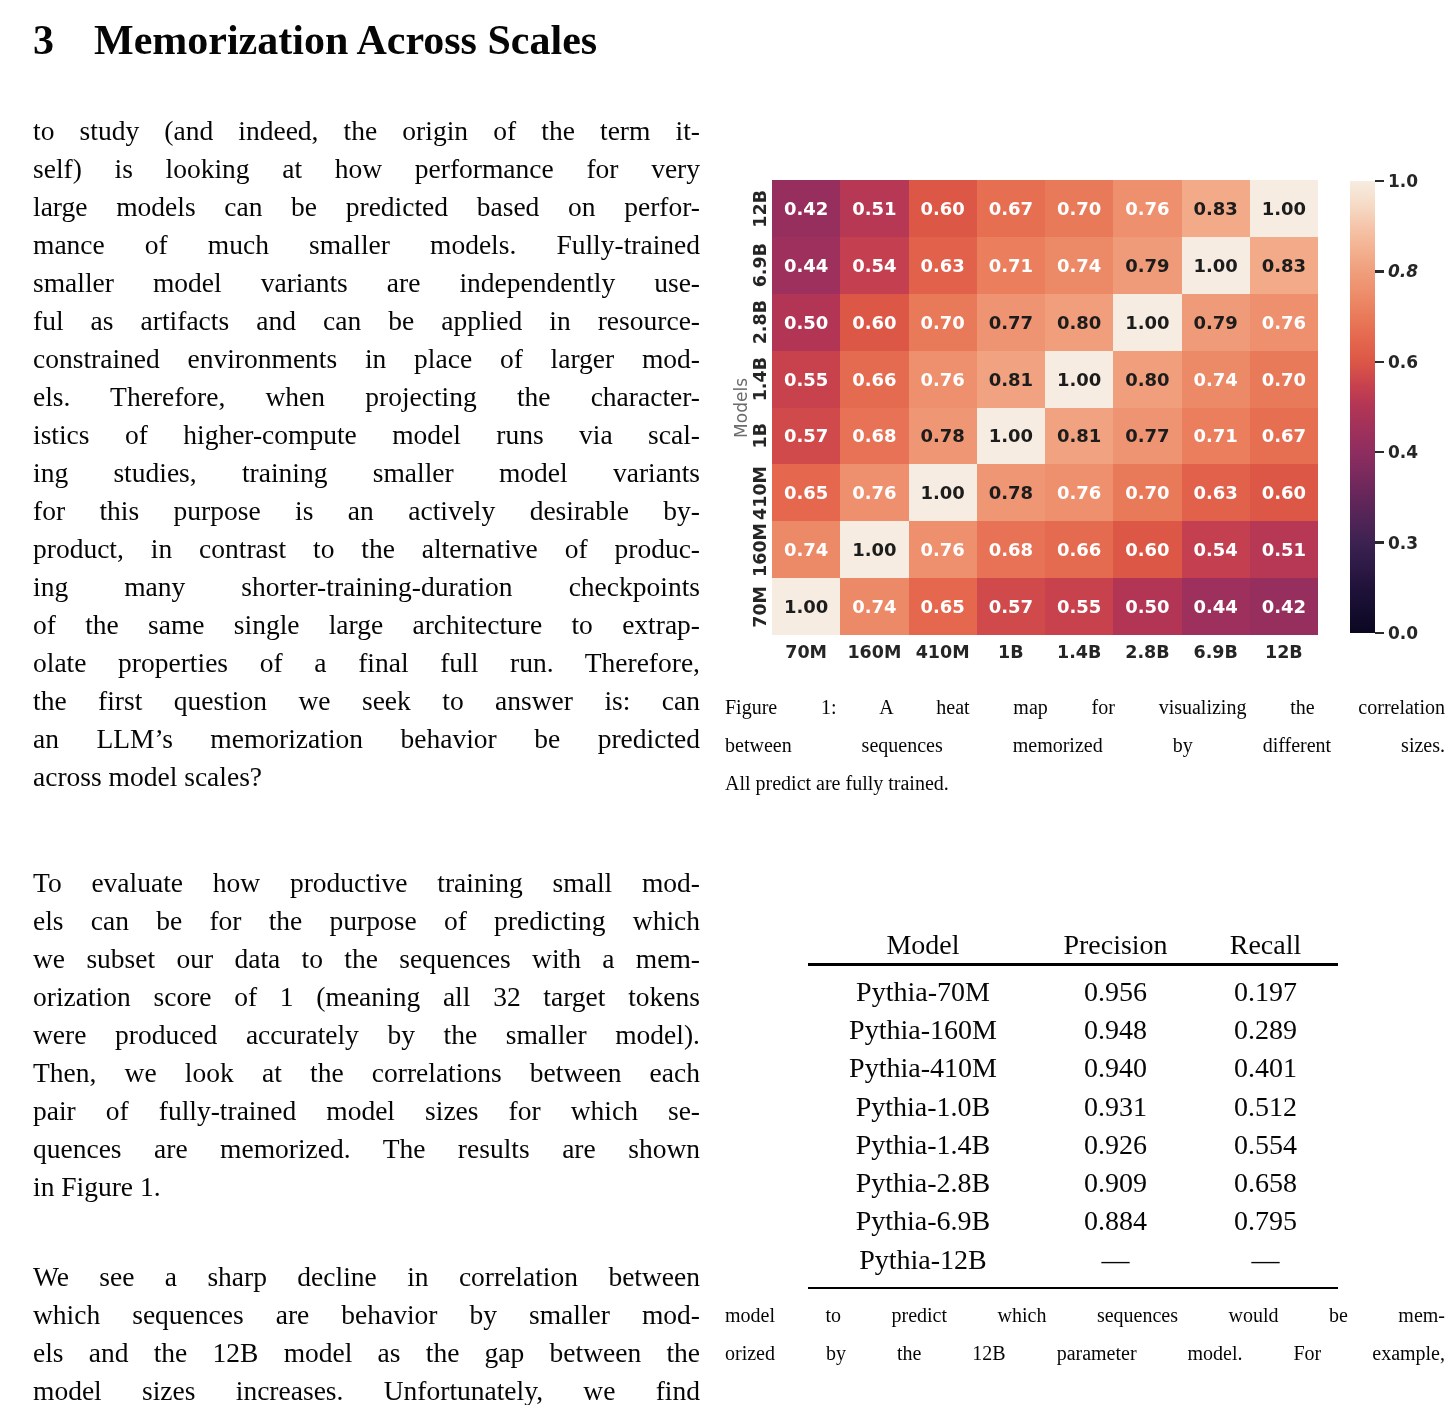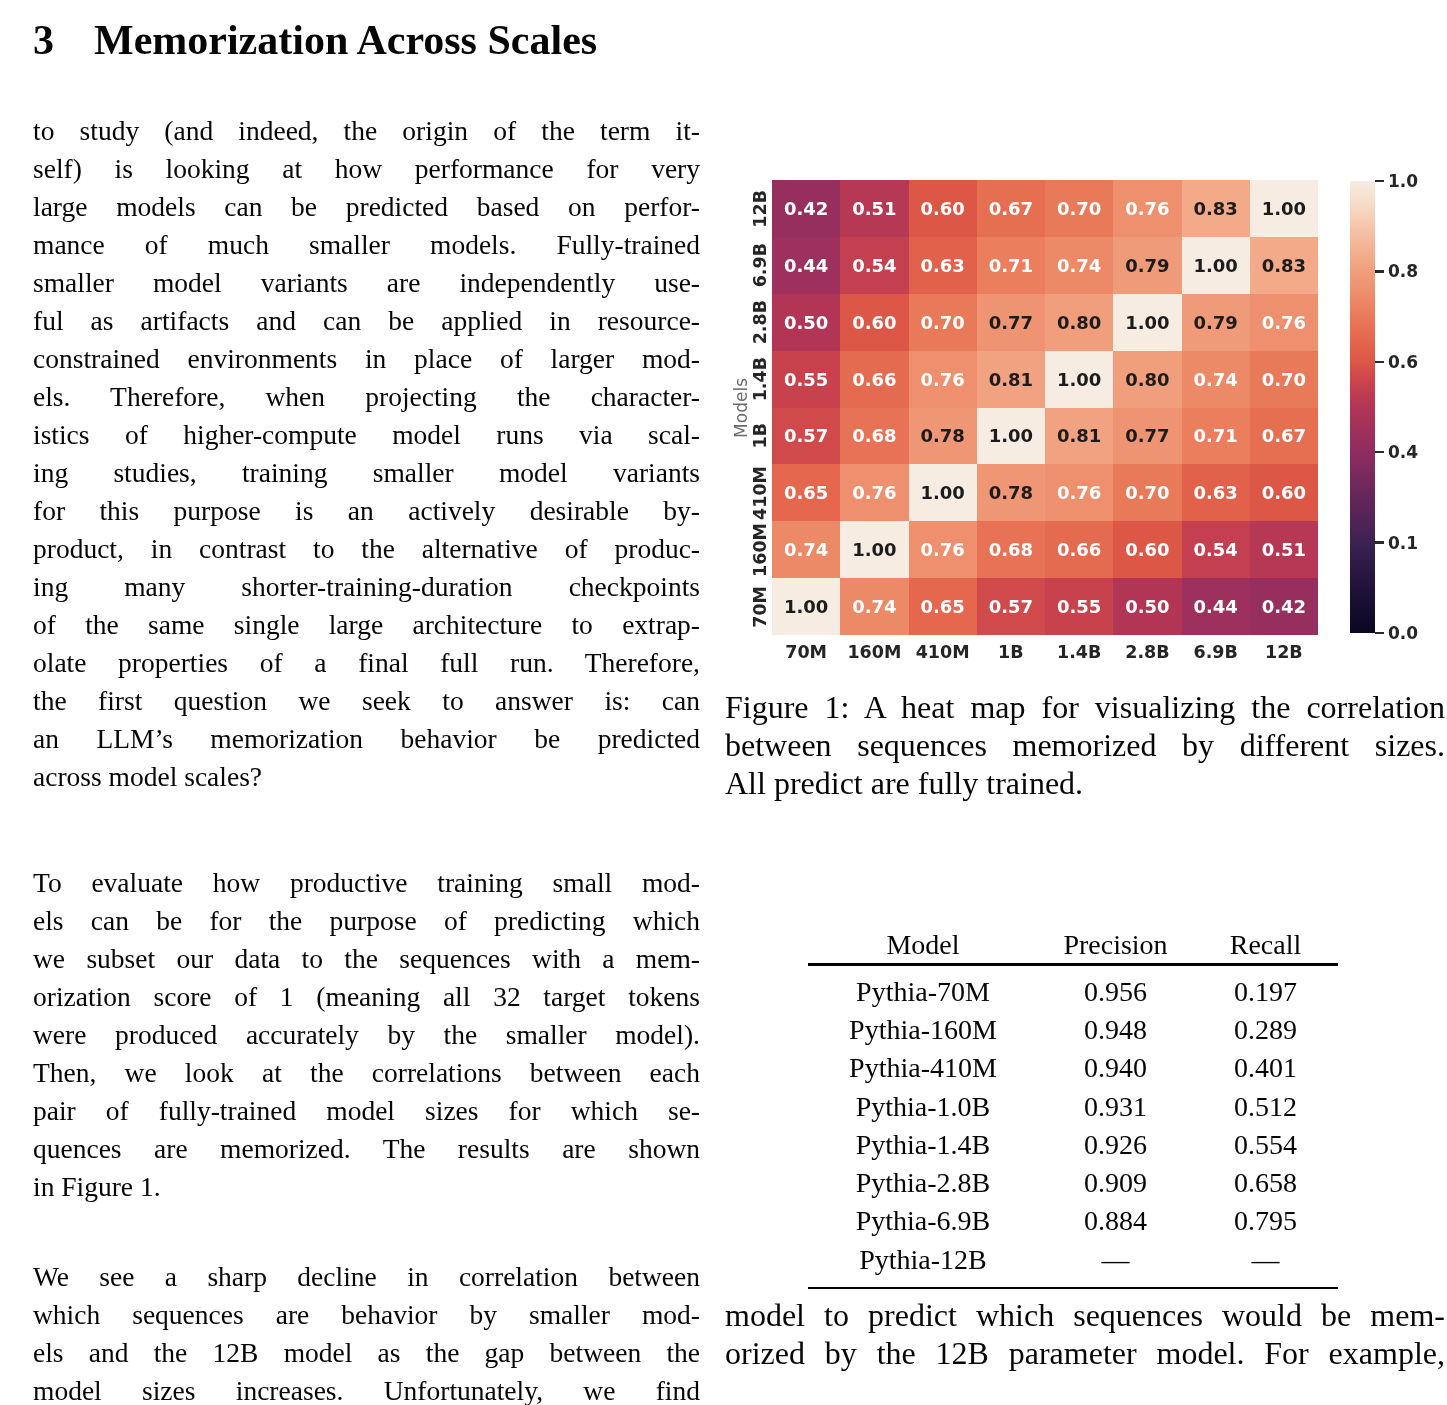--- a/index.html
+++ b/index.html
@@ -37,21 +37,21 @@
                 display:grid; grid-template-columns:repeat(8,1fr); }
   #hm-xlabels .xl { display:flex; align-items:center; justify-content:center;
                   font-family:"DejaVu Sans", sans-serif; font-weight:bold;
                   font-size:17.5px; color:#252525; }
   #colorbar { left:1350px; top:181px; width:25px; height:452px; }
   .cb-tick { position:absolute; width:9px; height:2.5px; background:#2a2a2a; left:1375px; }
   .cb-lab { position:absolute; left:1388px; font-family:"DejaVu Sans", sans-serif;
             font-weight:bold; font-size:17px; color:#262626; transform:translateY(-50%); }
 
   
-  .caption { width:720px; font-size:32px; line-height:38px; }
+  .caption { width:720px; font-size:20px; line-height:38px; }
   #fig1-caption { left:725px; top:688px; }
   #fig2-caption { left:725px; top:1296px; }
 
   
   #pr-table { left:808px; top:910px; width:530px; font-size:28px;margin-top:16px; }
   #pr-table .trow { display:grid; grid-template-columns:230px 155px 145px; height:38.3px; }
   #pr-table .trow > div { display:flex; align-items:center; justify-content:center; }
   #pr-table .rule { height:2.5px; background:#000; }
   #pr-table .thead { height:37px; }
   #pr-table .tbody { padding-top:7px; }
@@ -205,27 +205,27 @@
     <div class="xl">1.4B</div>
     <div class="xl">2.8B</div>
     <div class="xl">6.9B</div>
     <div class="xl">12B</div>
   </div>
 <div class="abs" id="colorbar" style="background: linear-gradient(to top, rgb(10, 7, 34) 0%, rgb(21, 13, 46) 5%, rgb(32, 18, 58) 10%, rgb(46, 26, 70) 15%, rgb(60, 34, 81) 20%, rgb(81, 36, 86) 25%, rgb(101, 38, 90) 30%, rgb(122, 42, 93) 35%, rgb(143, 45, 96) 40%, rgb(160, 49, 91) 45%, rgb(178, 53, 86) 50%, rgb(200, 66, 78) 55%, rgb(220, 87, 70) 60%, rgb(228, 103, 78) 65%, rgb(233, 122, 89) 70%, rgb(237, 141, 107) 75%, rgb(240, 158, 124) 80%, rgb(243, 178, 145) 85%, rgb(245, 197, 171) 90%, rgb(246, 220, 200) 95%, rgb(246, 236, 225) 100%);"></div>
 <div id="colorbar-ticks">
     <div class="cb-tick" style="top: 179.75px;"></div>
     <div class="cb-lab" style="top: 181px;">1.0</div>
     <div class="cb-tick" style="top: 270.15px;"></div>
-    <div class="cb-lab" style="top: 271.4px;">0.8</div>
+    <div class="cb-lab" style="top: 271.4px; font-style: italic;">0.8</div>
     <div class="cb-tick" style="top: 360.55px;"></div>
     <div class="cb-lab" style="top: 361.8px;">0.6</div>
     <div class="cb-tick" style="top: 450.95px;"></div>
     <div class="cb-lab" style="top: 452.2px;">0.4</div>
     <div class="cb-tick" style="top: 541.35px;"></div>
-    <div class="cb-lab" style="top: 542.6px;">0.1</div>
+    <div class="cb-lab" style="top: 542.6px;">0.3</div>
     <div class="cb-tick" style="top: 631.75px;"></div>
     <div class="cb-lab" style="top: 633px;">0.0</div>
   </div>
 <div class="abs caption" id="fig1-caption">
     <div class="line j">Figure 1: A heat map for visualizing the correlation</div>
     <div class="line j">between sequences memorized by different sizes.</div>
     <div class="line">All predict are fully trained.</div>
   </div>
 
 <div class="abs" id="pr-table">

